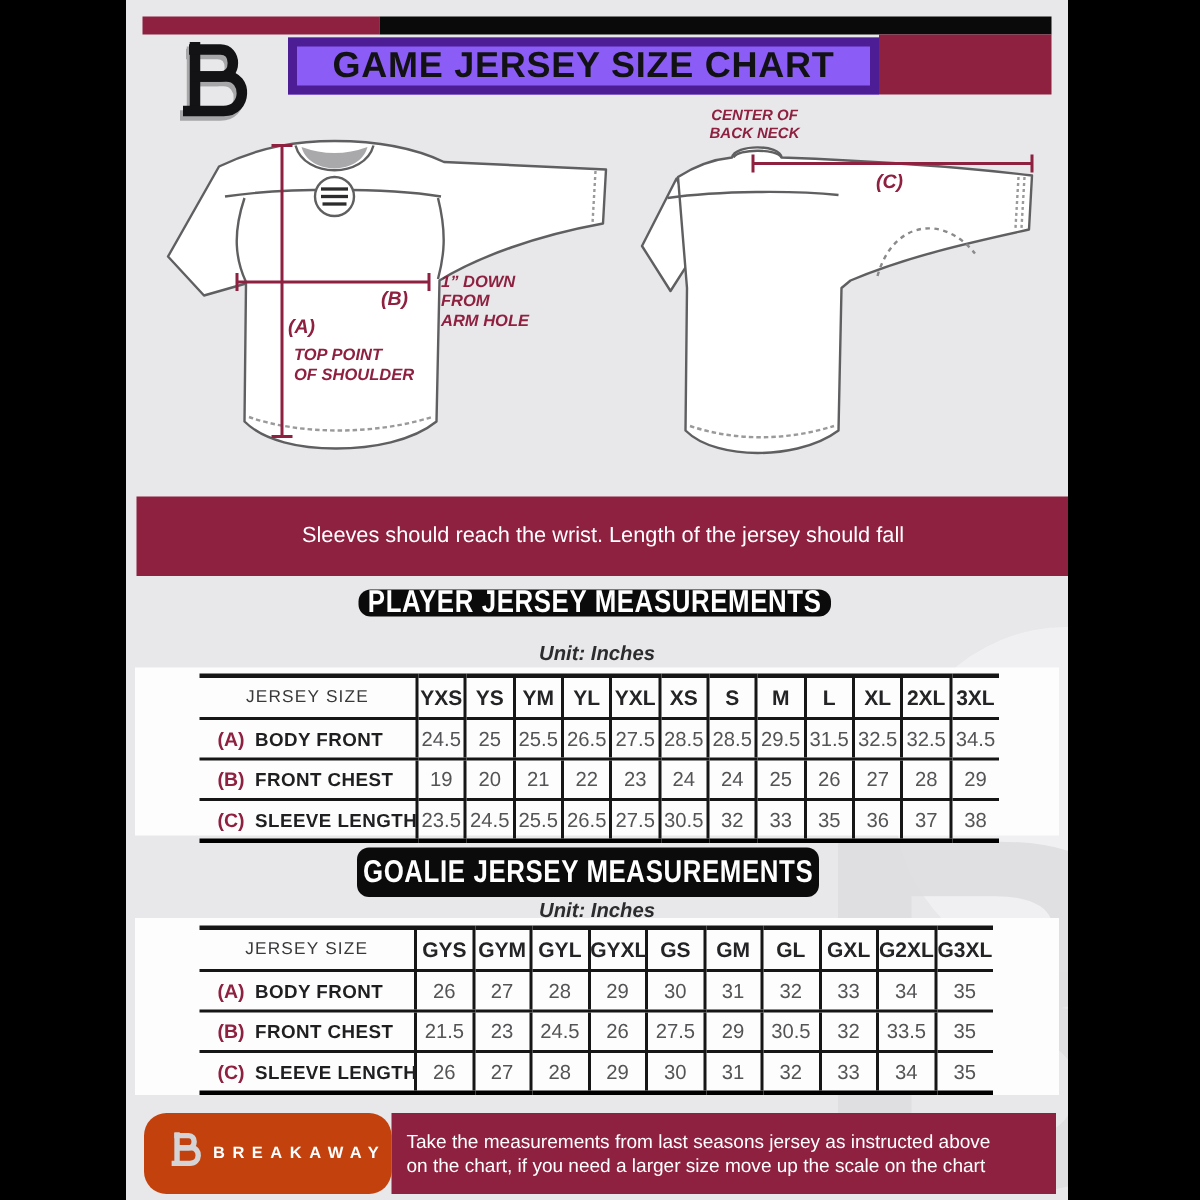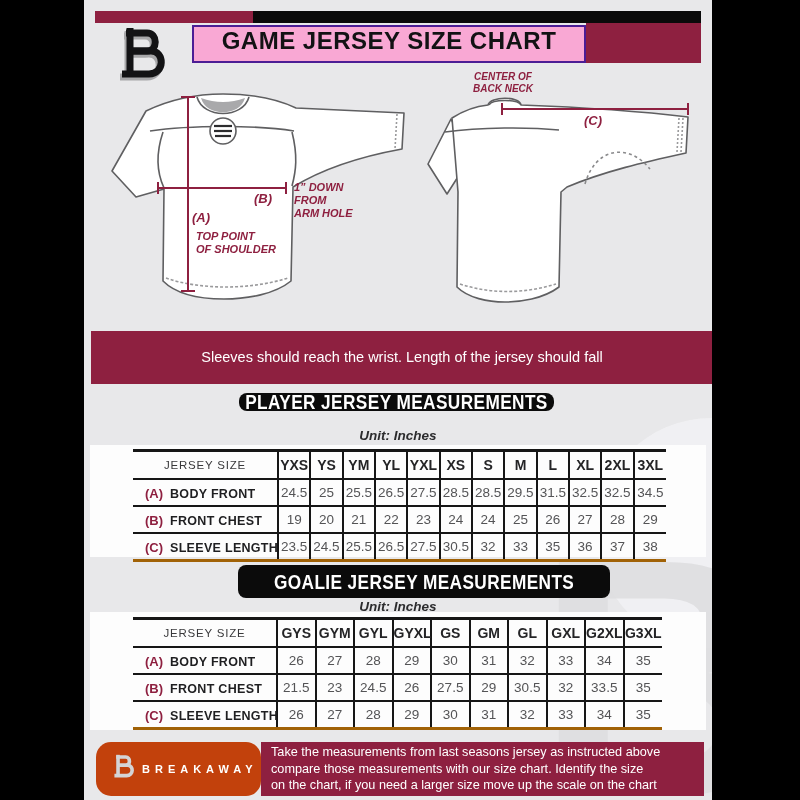--- a/index.html
+++ b/index.html
@@ -13,56 +13,56 @@
   .wm-circle{position:absolute;left:512px;top:418px;width:230px;height:230px;border-radius:50%;
     background:#f3f3f5;opacity:.75;}
   .wm-b{position:absolute;left:452px;top:508px;font-size:340px;line-height:1;font-weight:bold;
     color:#dedee0;opacity:.85;user-select:none;}
 
   
   .bar{position:absolute;top:11px;height:12px;}
   .bar-maroon{left:11px;width:158px;background:#8e2040;}
   .bar-black{left:169px;width:448px;background:#0a0a0a;}
   .logo-box{position:absolute;left:26px;top:22px;width:62px;height:66px;}
-  .title-box{position:absolute;left:108px;top:25px;width:394px;height:38px;background:#f9a8d4;
-    border:2px solid #4c1d95;box-sizing:border-box;display:flex;justify-content:center;}
+  .title-box{position:absolute;left:108px;top:25px;width:394px;height:38px;background:#8b5cf6;
+    border:6px solid #4c1d95;box-sizing:border-box;display:flex;align-items:center;justify-content:center;}
   .title-box span{font-weight:bold;font-size:24px;color:#121214;letter-spacing:.5px;white-space:nowrap;}
   .header-block{position:absolute;left:502px;top:23px;width:115px;height:40px;background:#8e2040;}
 
   
   .diagram{position:absolute;left:0;top:60px;width:628px;height:272px;}
 
   
   .banner{position:absolute;left:7px;top:331px;width:622px;height:53px;background:#8e2040;
     display:flex;flex-direction:row;align-items:center;justify-content:center;}
   .banner div{color:#fff;font-size:14.5px;line-height:1.5;}
 
   
   .pill{position:absolute;background:#0b0b0b;border-radius:8px;display:flex;align-items:center;justify-content:center;}
   .pill-player{left:155px;top:393px;width:315px;height:18px;}
-  .pill-goalie{left:154px;top:565px;width:372px;height:33px;}
+  .pill-goalie{left:154px;top:565px;width:308px;height:33px;}
   .pill span{color:#fff;font-weight:bold;font-size:21px;letter-spacing:.5px;transform:scaleX(.82);white-space:nowrap;}
 
   .unit{position:absolute;left:0;width:628px;text-align:center;font-style:italic;font-weight:bold;
     font-size:13.5px;color:#2c2c2e;}
   .unit-player{top:428px;}
   .unit-goalie{top:599px;}
 
   .panel{position:absolute;background:#fdfdfd;}
   .panel-player{left:6px;top:445px;width:616px;height:112px;}
   .panel-goalie{left:6px;top:612px;width:616px;height:118px;}
 
   table{position:absolute;border-collapse:collapse;table-layout:fixed;background:transparent;}
   .player-table{left:49px;top:449px;width:533px;}
   .goalie-table{left:49px;top:617px;width:529px;}
   th,td{padding:0;margin:0;}
   thead th{border-top:3px solid #161616;border-bottom:2px solid #161616;height:26px;margin-top:17px;}
   th+th,td+td{border-left:2px solid #161616;}
   tbody td{border-bottom:2px solid #161616;height:25px;}
-  tbody tr:last-child td{border-bottom:3px solid #a16207;}
+  tbody tr:last-child td{border-bottom:3px solid #000000;}
   .size-label{font-weight:normal;font-size:11.5px;letter-spacing:.8px;color:#39393b;text-align:center;}
   th.size{font-weight:bold;font-size:14px;color:#242426;text-align:center;}
   td.val{text-align:center;font-size:13.5px;color:#545456;}
   td.row-label{text-align:left;padding-left:12px;white-space:nowrap;}
   .row-key{color:#8e2040;font-weight:bold;font-size:13px;margin-right:7px;}
   .row-name{font-weight:bold;font-size:12.5px;letter-spacing:.3px;color:#1f1f21;}
 
   
   .footer-black{position:absolute;left:12px;top:742px;width:165px;height:54px;background:#c2410c;
     display:flex;align-items:center;padding-left:13px;box-sizing:border-box;gap:5px;border-radius:15px;}
@@ -303,17 +303,16 @@
           <path d="M20,6 L20,52"></path>
           <path d="M16,11 L37,11 C48,11 48,29 37,29 L18,29"></path>
           <path d="M18,29 L41,29 C55,29 55,52 39,52 L12,52"></path>
         </g>
       </svg>
     </span>
     <span class="footer-brand">BREAKAWAY</span>
   </div>
   <div class="footer-maroon">
     <div>Take the measurements from last seasons jersey as instructed above</div>
-    <div>compare those measurements  with our size chart. Identify the size</div>
     <div>on the chart, if you need a larger size move up the scale on the chart</div>
   </div>
 
 </div>
 
 </body></html>

